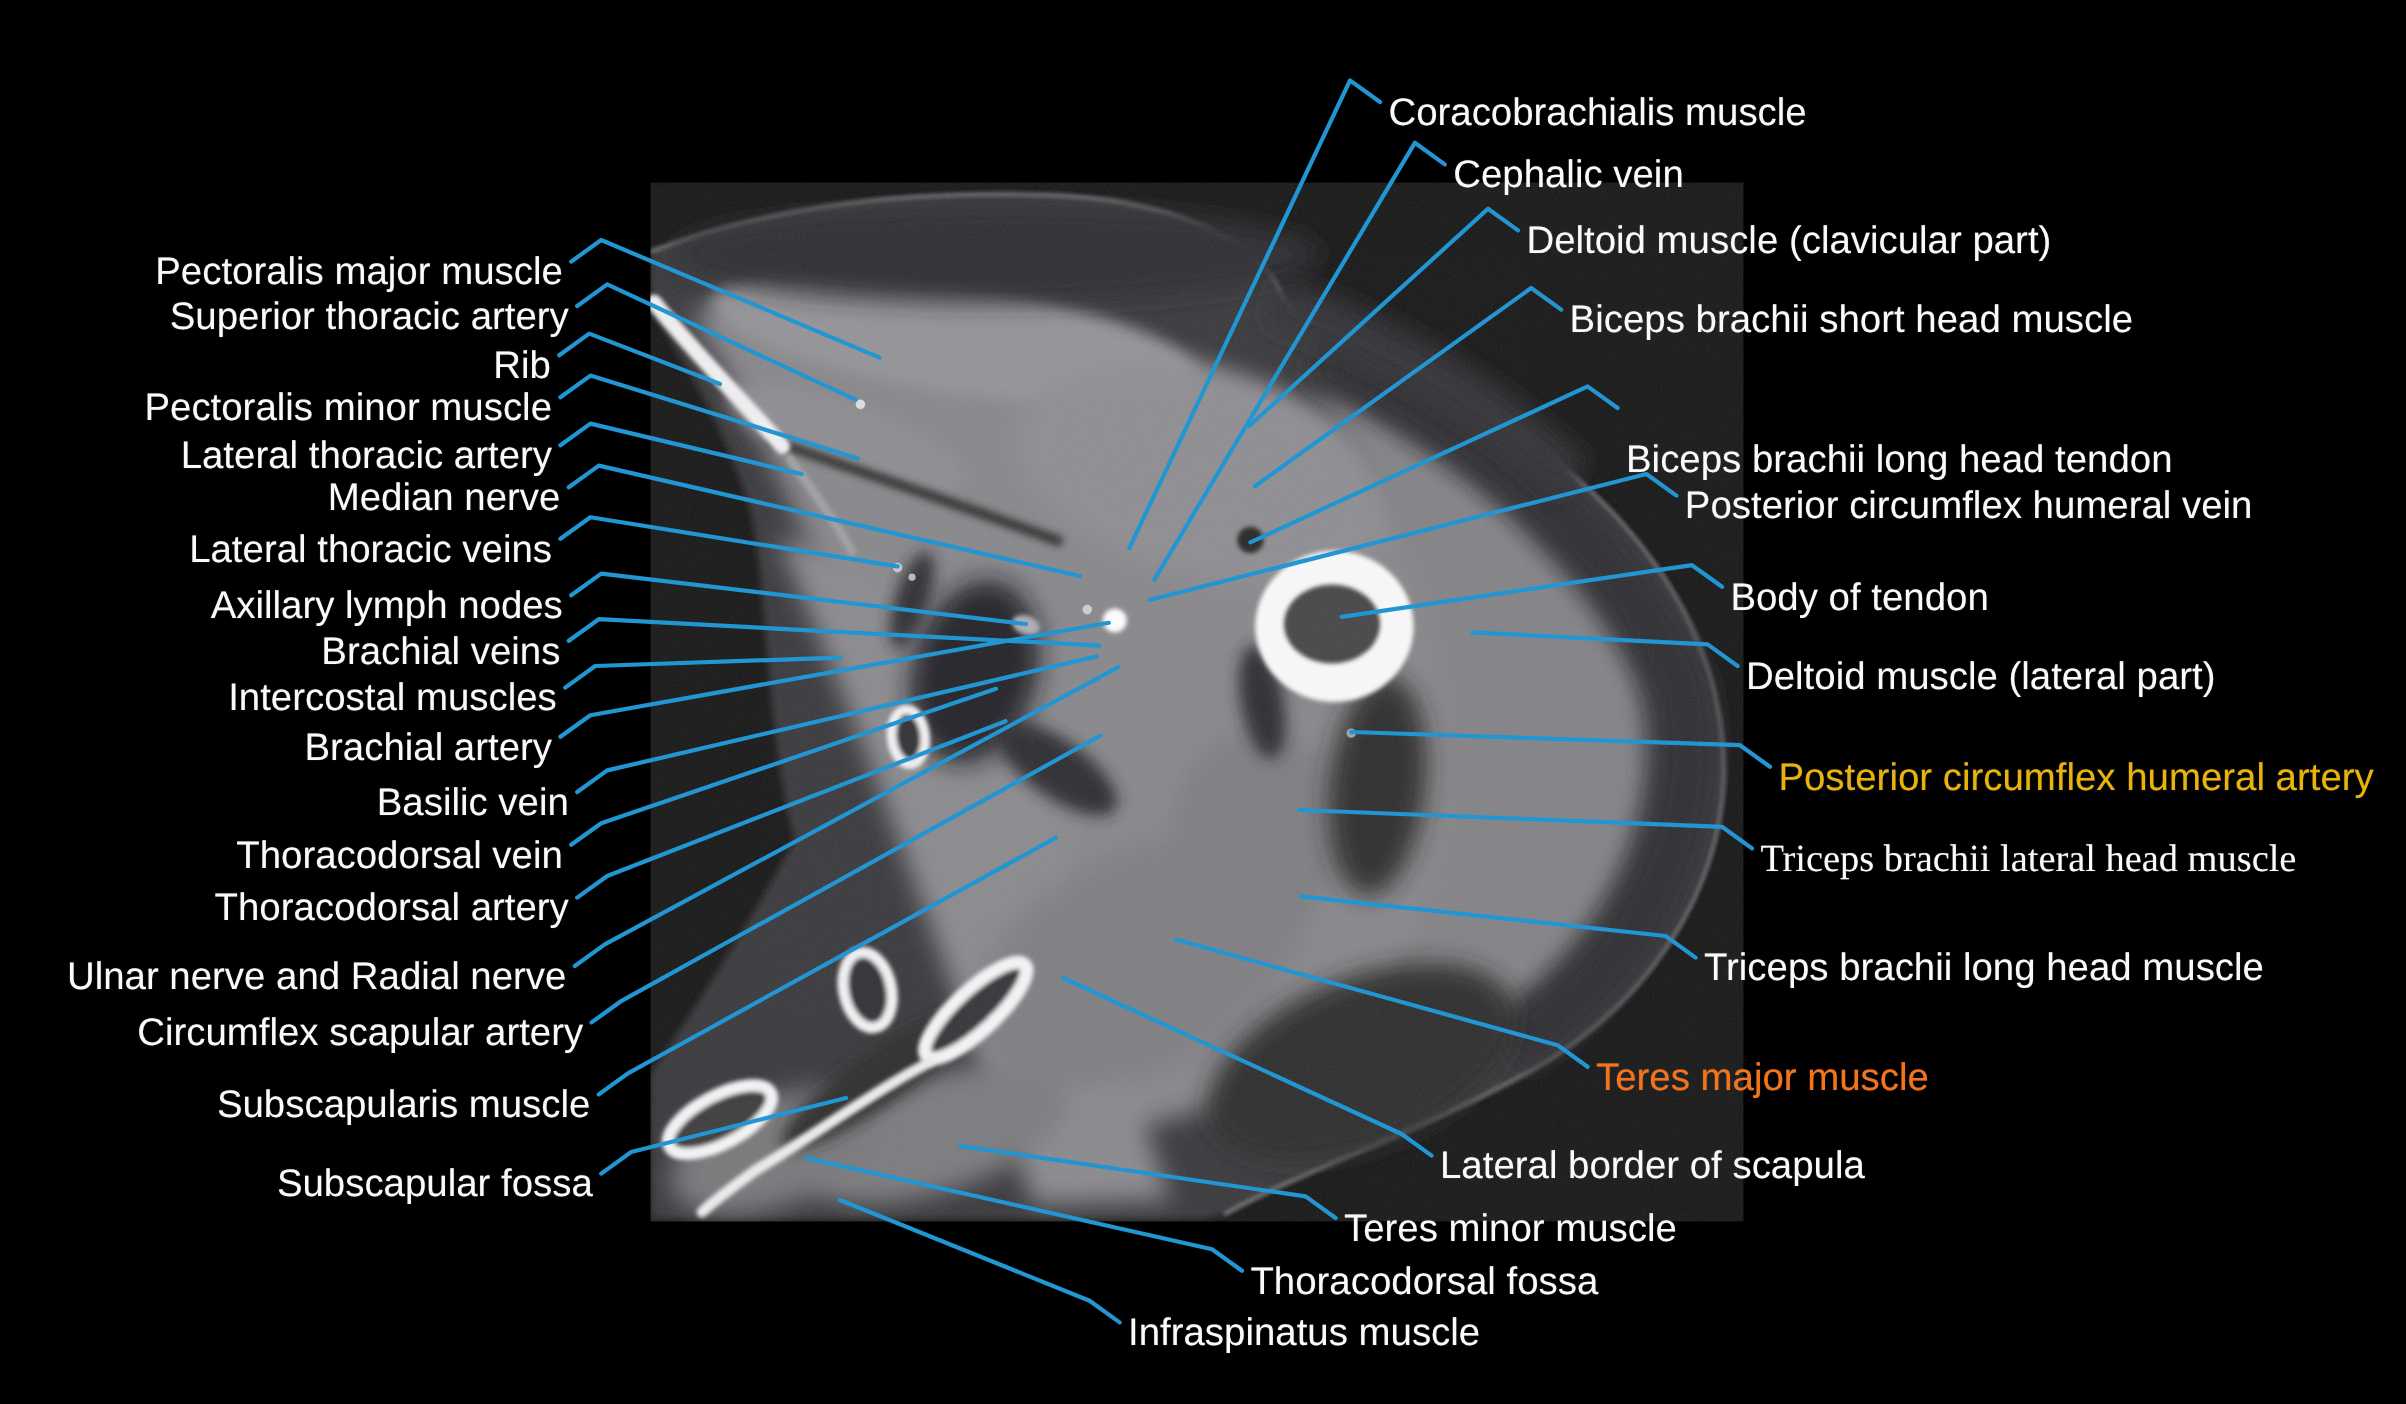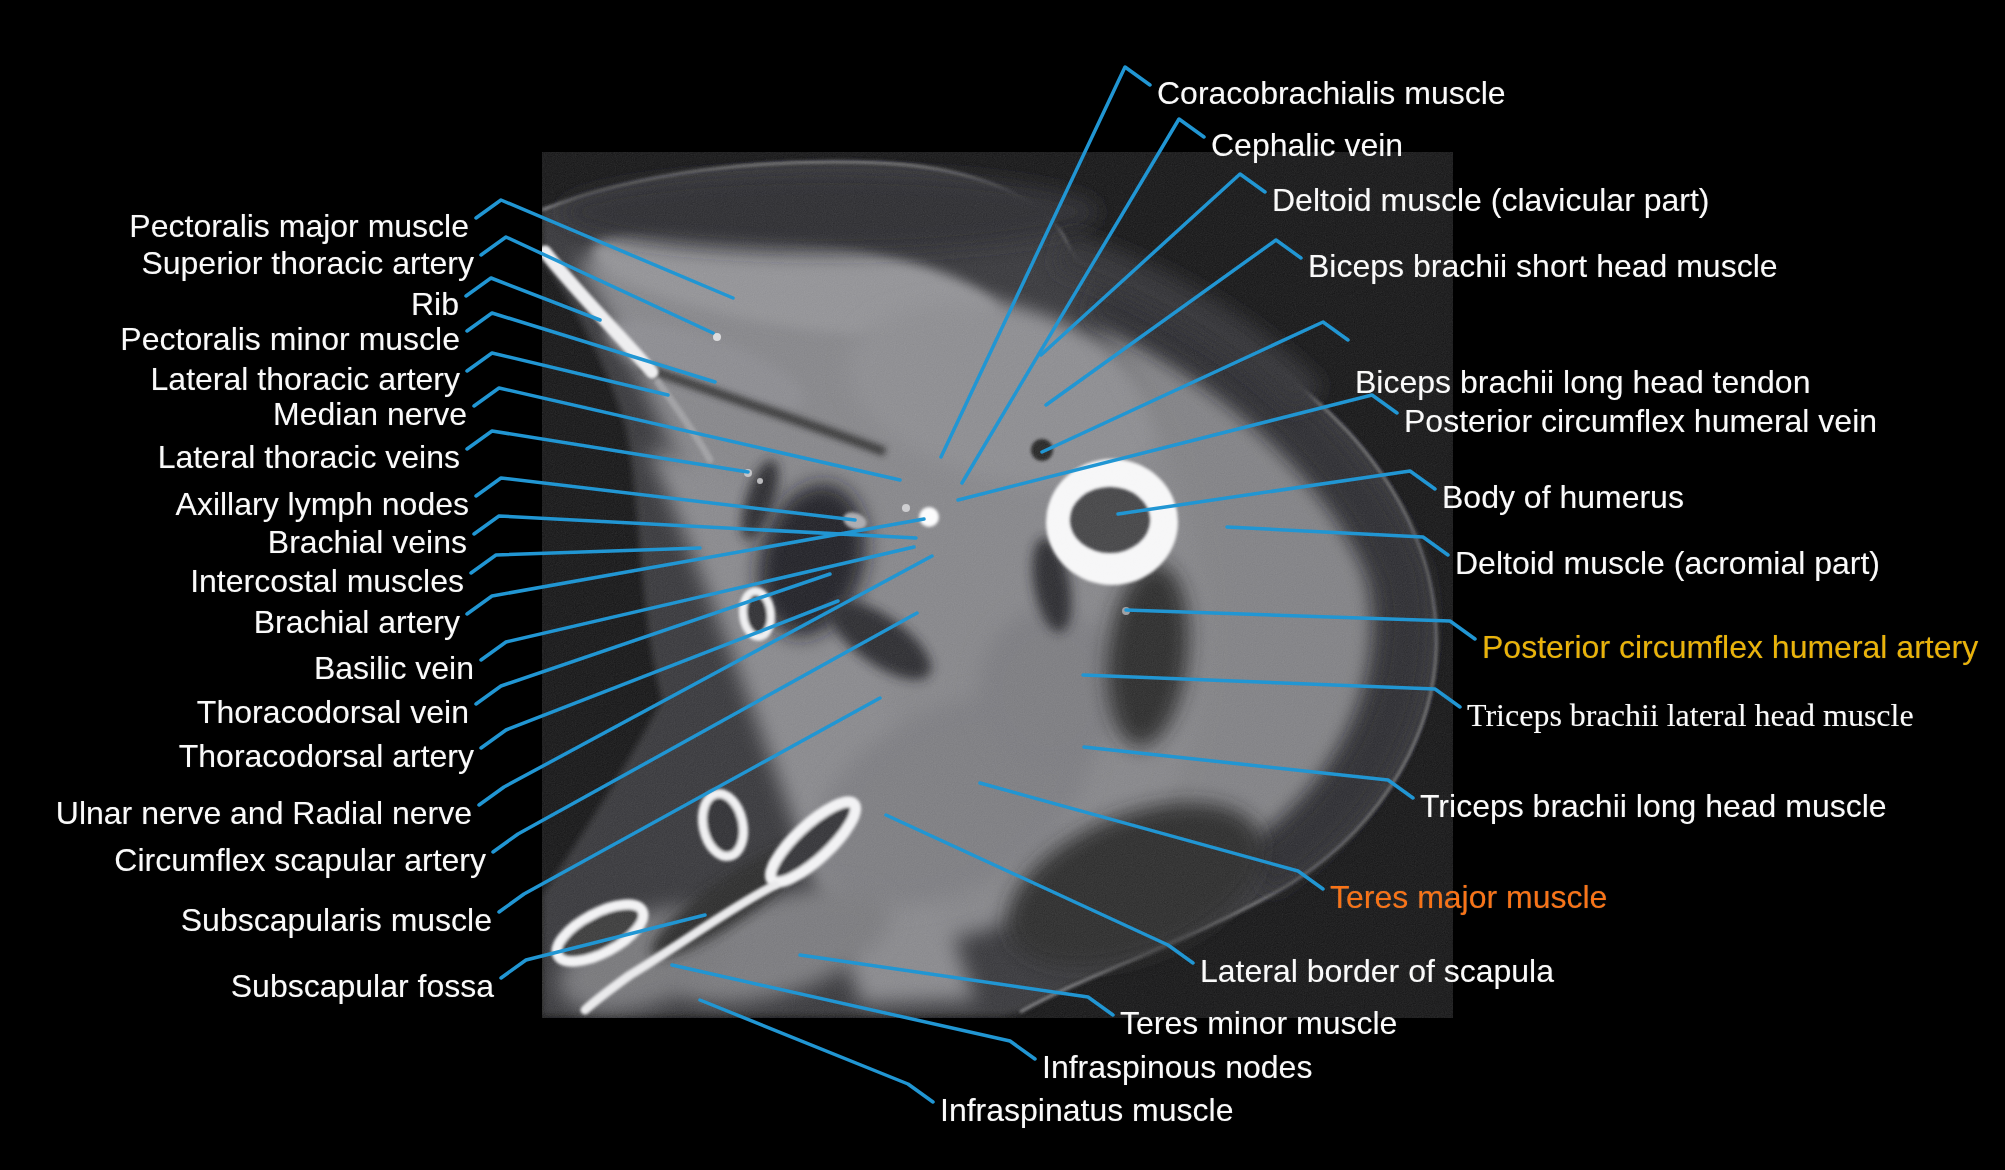--- a/index.html
+++ b/index.html
@@ -170,24 +170,24 @@
       <div class="anat-label side-left" style="color: rgb(250, 250, 250); left: -168px; width: 640px; top: 813px;">Ulnar nerve and Radial nerve</div>
       <div class="anat-label side-left" style="color: rgb(250, 250, 250); left: -154px; width: 640px; top: 860px;">Circumflex scapular artery</div>
       <div class="anat-label side-left" style="color: rgb(250, 250, 250); left: -148px; width: 640px; top: 920px;">Subscapularis muscle</div>
       <div class="anat-label side-left" style="color: rgb(250, 250, 250); left: -146px; width: 640px; top: 986px;">Subscapular fossa</div>
       <div class="anat-label side-right" style="color: rgb(250, 250, 250); left: 1157px; top: 93px;">Coracobrachialis muscle</div>
       <div class="anat-label side-right" style="color: rgb(250, 250, 250); left: 1211px; top: 145px;">Cephalic vein</div>
       <div class="anat-label side-right" style="color: rgb(250, 250, 250); left: 1272px; top: 200px;">Deltoid muscle (clavicular part)</div>
       <div class="anat-label side-right" style="color: rgb(250, 250, 250); left: 1308px; top: 266px;">Biceps brachii short head muscle</div>
       <div class="anat-label side-right" style="color: rgb(250, 250, 250); left: 1355px; top: 348px; margin-top: 34px;">Biceps brachii long head tendon</div>
       <div class="anat-label side-right" style="color: rgb(250, 250, 250); left: 1404px; top: 421px;">Posterior circumflex humeral vein</div>
-      <div class="anat-label side-right" style="color: rgb(250, 250, 250); left: 1442px; top: 497px;">Body of humerus</div>
-      <div class="anat-label side-right" style="color: rgb(250, 250, 250); left: 1455px; top: 563px;">Deltoid muscle (acromial part)</div>
+      <div class="anat-label side-right" style="color: rgb(250, 250, 250); left: 1442px; top: 497px;">Body of tendon</div>
+      <div class="anat-label side-right" style="color: rgb(250, 250, 250); left: 1455px; top: 563px;">Deltoid muscle (lateral part)</div>
       <div class="anat-label side-right" style="color: #eab308; left: 1482px; top: 647px;">Posterior circumflex humeral artery</div>
       <div class="anat-label side-right" style="color: rgb(250, 250, 250); left: 1467px; top: 715px; font-family: Liberation Serif, serif;">Triceps brachii lateral head muscle</div>
       <div class="anat-label side-right" style="color: rgb(250, 250, 250); left: 1420px; top: 806px;">Triceps brachii long head muscle</div>
       <div class="anat-label side-right" style="color: #f97316; left: 1330px; top: 897px;">Teres major muscle</div>
       <div class="anat-label side-right" style="color: rgb(250, 250, 250); left: 1200px; top: 971px;">Lateral border of scapula</div>
       <div class="anat-label side-right" style="color: rgb(250, 250, 250); left: 1120px; top: 1023px;">Teres minor muscle</div>
-      <div class="anat-label side-right" style="color: rgb(250, 250, 250); left: 1042px; top: 1067px;">Infraspinous nodes</div>
+      <div class="anat-label side-right" style="color: rgb(250, 250, 250); left: 1042px; top: 1067px;">Thoracodorsal fossa</div>
       <div class="anat-label side-right" style="color: rgb(250, 250, 250); left: 940px; top: 1110px;">Infraspinatus muscle</div>
     </div>
 </div>
 
 </body></html>

